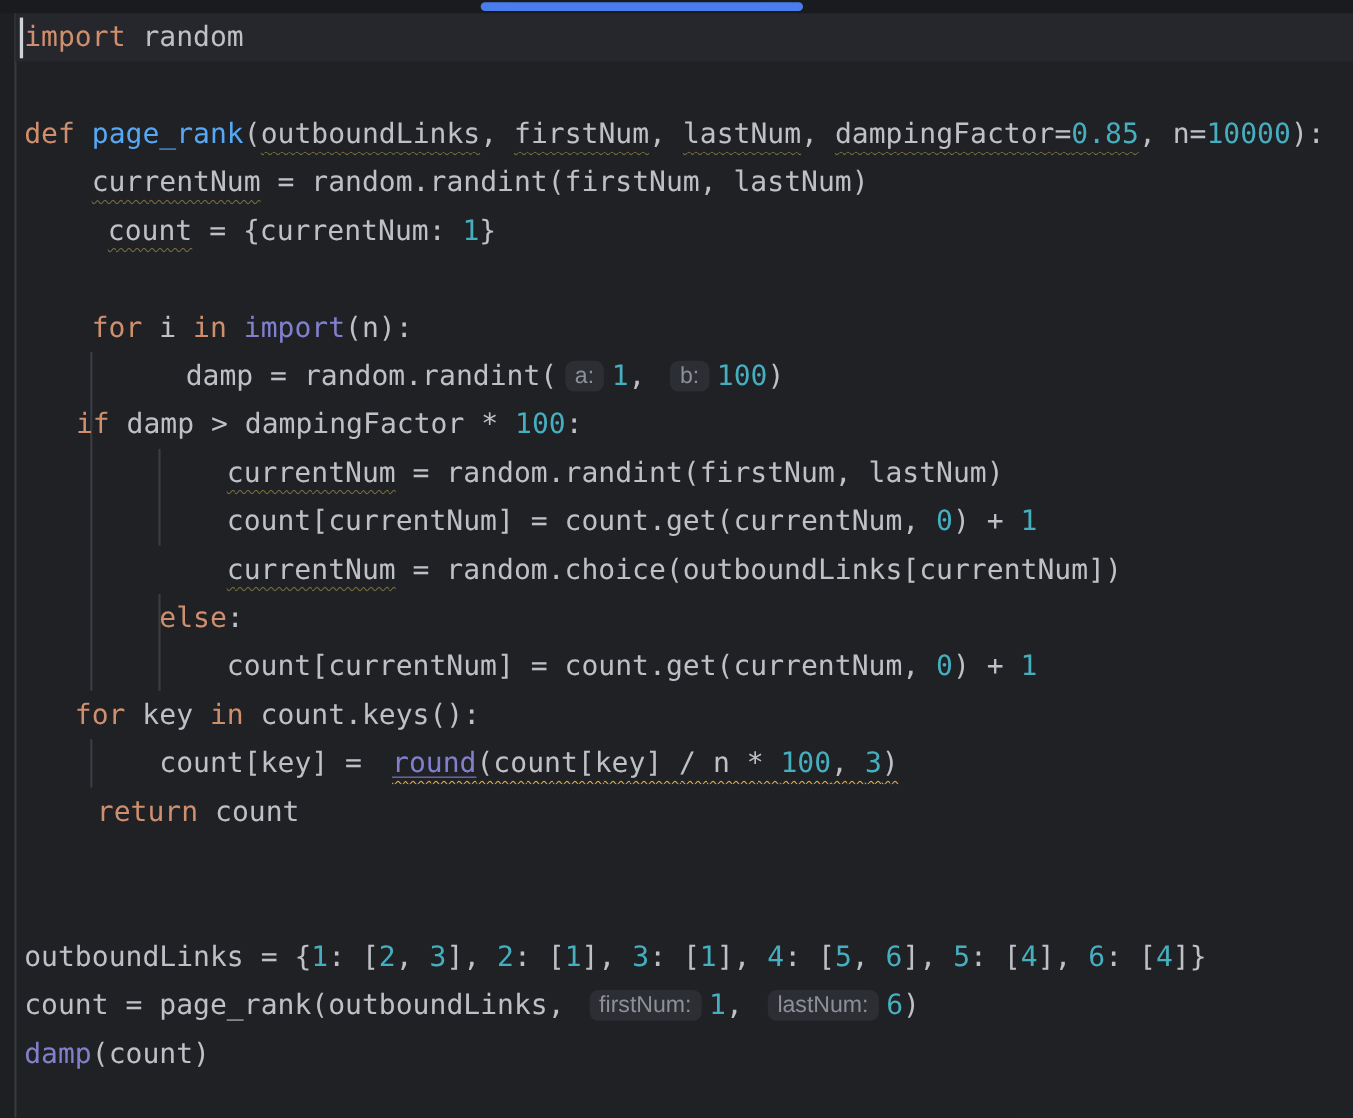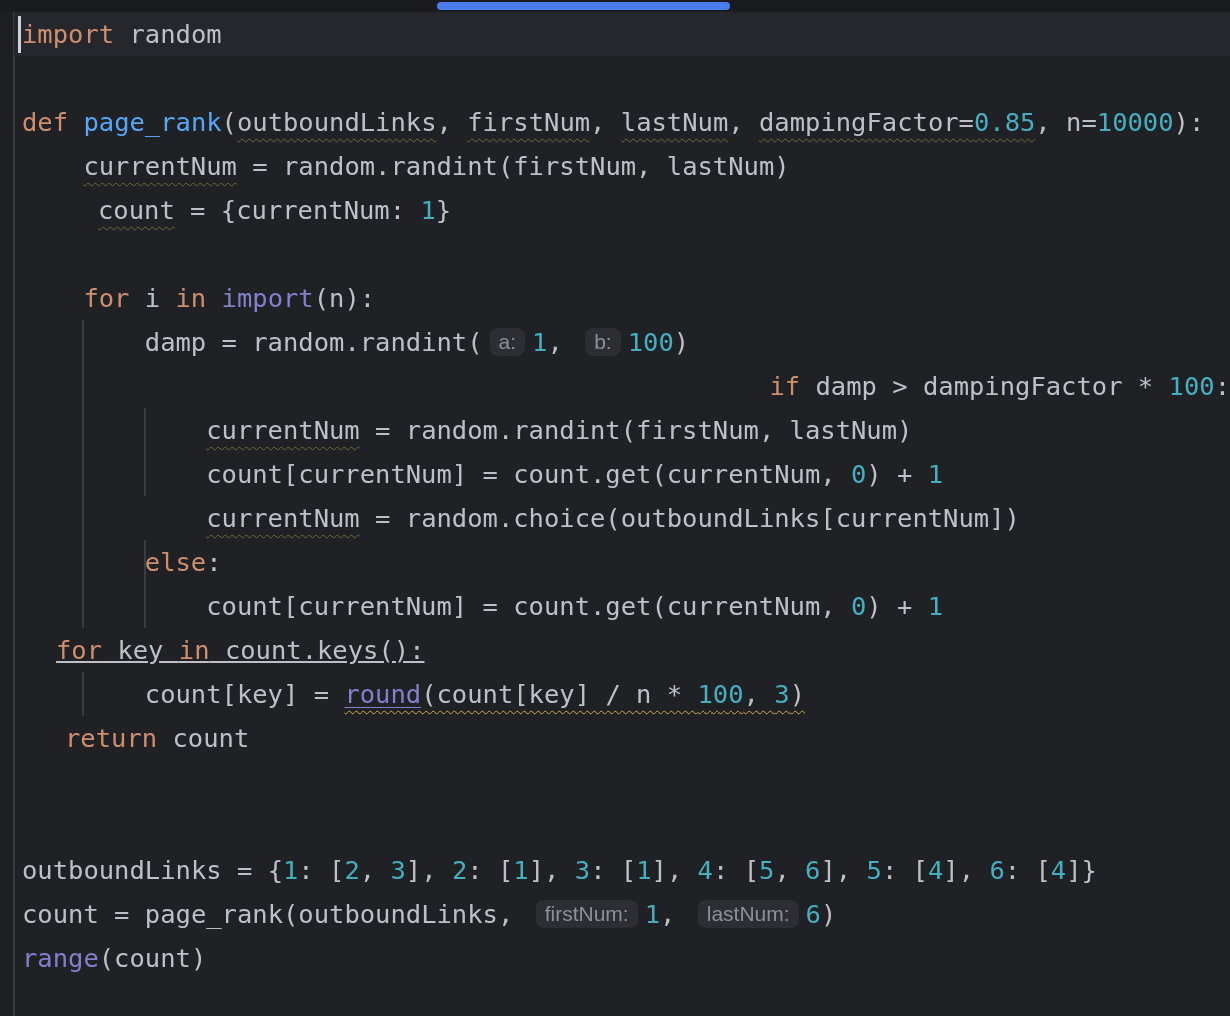--- a/index.html
+++ b/index.html
@@ -30,21 +30,21 @@
   .tk-pl{color:var(--plain);}
   .tk-kw{color:var(--keyword);}
   .tk-fn{color:var(--function_decl);}
   .tk-bi{color:var(--builtin);}
   .tk-num{color:var(--number);}
   .u-weak{text-decoration:underline wavy var(--squiggle_weak);
           text-decoration-thickness:1.4px;text-underline-offset:7px;text-decoration-skip-ink:none;}
   .u-strong{text-decoration:underline wavy var(--squiggle_strong);
           text-decoration-thickness:1.4px;text-underline-offset:7px;text-decoration-skip-ink:none;}
   .lnk{text-decoration:underline;text-decoration-thickness:1.2px;text-underline-offset:4px;
-       text-decoration-color:var(--builtin);}
+       text-decoration-color:var(--builtin);margin-left:12px;}
 
   .tk-pill{display:inline-block;background:var(--inlay_bg);color:var(--inlay_text);
        font-family:"Liberation Sans",sans-serif;font-size:21px;line-height:27px;
        padding:0 9px 1px;border-radius:8px;margin:0 7px;vertical-align:2px;}
 
   .caret{position:absolute;left:4px;top:4px;width:2.5px;height:37px;background:var(--caret);}
   .indent-guide{position:absolute;width:1.5px;background:var(--guide);}
   .g1a{left:82px;top:308px;height:308px;}
   .g1b{left:82px;top:660px;height:44px;}
   .g2a{left:144px;top:396px;height:88px;}
@@ -69,30 +69,30 @@
 
     <div class="code" id="code-area">
       <div class="caret"></div>
     <div class="code-line current" style="padding-left: 8px;"><span class="tk-kw">import</span><span class="tk-pl"> random</span></div>
         <div class="code-line" style="padding-left: 8px;"></div>
         <div class="code-line" style="padding-left: 8px;"><span class="tk-kw">def</span><span class="tk-pl"> </span><span class="tk-fn">page_rank</span><span class="tk-pl">(</span><span class="tk-pl u-weak">outboundLinks</span><span class="tk-pl">, </span><span class="tk-pl u-weak">firstNum</span><span class="tk-pl">, </span><span class="tk-pl u-weak">lastNum</span><span class="tk-pl">, </span><span class="tk-pl u-weak">dampingFactor=</span><span class="tk-num u-weak">0.85</span><span class="tk-pl">, n=</span><span class="tk-num">10000</span><span class="tk-pl">):</span></div>
         <div class="code-line" style="padding-left: 69.4px;"><span class="tk-pl u-weak">currentNum</span><span class="tk-pl"> = random.randint(firstNum, lastNum)</span></div>
         <div class="code-line" style="padding-left: 84px;"><span class="tk-pl u-weak">count</span><span class="tk-pl"> = {currentNum: </span><span class="tk-num">1</span><span class="tk-pl">}</span></div>
         <div class="code-line" style="padding-left: 8px;"></div>
         <div class="code-line" style="padding-left: 69.4px;"><span class="tk-kw">for</span><span class="tk-pl"> i </span><span class="tk-kw">in</span><span class="tk-pl"> </span><span class="tk-bi">import</span><span class="tk-pl">(n):</span></div>
-        <div class="code-line" style="padding-left: 130.8px;"><span class="tk-pl">damp = random.randint(</span><span class="tk-pill">a:</span><span class="tk-num">1</span><span class="tk-pl">, </span><span class="tk-pill">b:</span><span class="tk-num">100</span><span class="tk-pl">)</span></div>
-        <div class="code-line" style="padding-left: 55px; text-align: right;"><span class="tk-kw">if</span><span class="tk-pl"> damp &gt; dampingFactor * </span><span class="tk-num">100</span><span class="tk-pl">:</span></div>
+        <div class="code-line" style="padding-left: 130.8px; margin-left: 24px;"><span class="tk-pl">damp = random.randint(</span><span class="tk-pill">a:</span><span class="tk-num">1</span><span class="tk-pl">, </span><span class="tk-pill">b:</span><span class="tk-num">100</span><span class="tk-pl">)</span></div>
+        <div class="code-line" style="padding-left: 55px;"><span class="tk-kw">if</span><span class="tk-pl"> damp &gt; dampingFactor * </span><span class="tk-num">100</span><span class="tk-pl">:</span></div>
         <div class="code-line" style="padding-left: 192.2px;"><span class="tk-pl u-weak">currentNum</span><span class="tk-pl"> = random.randint(firstNum, lastNum)</span></div>
         <div class="code-line" style="padding-left: 192.2px;"><span class="tk-pl">count[currentNum] = count.get(currentNum, </span><span class="tk-num">0</span><span class="tk-pl">) + </span><span class="tk-num">1</span></div>
         <div class="code-line" style="padding-left: 192.2px;"><span class="tk-pl u-weak">currentNum</span><span class="tk-pl"> = random.choice(outboundLinks[currentNum])</span></div>
         <div class="code-line" style="padding-left: 130.8px;"><span class="tk-kw">else</span><span class="tk-pl">:</span></div>
         <div class="code-line" style="padding-left: 192.2px;"><span class="tk-pl">count[currentNum] = count.get(currentNum, </span><span class="tk-num">0</span><span class="tk-pl">) + </span><span class="tk-num">1</span></div>
-        <div class="code-line" style="padding-left: 42px; text-decoration: underline;"><span class="tk-kw">for</span><span class="tk-pl"> key </span><span class="tk-kw">in</span><span class="tk-pl"> count.keys():</span></div>
+        <div class="code-line" style="padding-left: 54px;"><span class="tk-kw">for</span><span class="tk-pl"> key </span><span class="tk-kw">in</span><span class="tk-pl"> count.keys():</span></div>
         <div class="code-line" style="padding-left: 130.8px;"><span class="tk-pl">count[key] = </span><span class="tk-bi u-strong"><span class="lnk">round</span></span><span class="tk-pl u-strong">(count[key] / n * </span><span class="tk-num u-strong">100</span><span class="tk-pl u-strong">, </span><span class="tk-num u-strong">3</span><span class="tk-pl u-strong">)</span></div>
-        <div class="code-line" style="padding-left: 51px;"><span class="tk-kw">return</span><span class="tk-pl"> count</span></div>
+        <div class="code-line" style="padding-left: 74px;"><span class="tk-kw">return</span><span class="tk-pl"> count</span></div>
         <div class="code-line" style="padding-left: 8px;"></div>
         <div class="code-line" style="padding-left: 8px;"></div>
         <div class="code-line" style="padding-left: 8px;"><span class="tk-pl">outboundLinks = {</span><span class="tk-num">1</span><span class="tk-pl">: [</span><span class="tk-num">2</span><span class="tk-pl">, </span><span class="tk-num">3</span><span class="tk-pl">], </span><span class="tk-num">2</span><span class="tk-pl">: [</span><span class="tk-num">1</span><span class="tk-pl">], </span><span class="tk-num">3</span><span class="tk-pl">: [</span><span class="tk-num">1</span><span class="tk-pl">], </span><span class="tk-num">4</span><span class="tk-pl">: [</span><span class="tk-num">5</span><span class="tk-pl">, </span><span class="tk-num">6</span><span class="tk-pl">], </span><span class="tk-num">5</span><span class="tk-pl">: [</span><span class="tk-num">4</span><span class="tk-pl">], </span><span class="tk-num">6</span><span class="tk-pl">: [</span><span class="tk-num">4</span><span class="tk-pl">]}</span></div>
         <div class="code-line" style="padding-left: 8px;"><span class="tk-pl">count = page_rank(outboundLinks, </span><span class="tk-pill">firstNum:</span><span class="tk-num">1</span><span class="tk-pl">, </span><span class="tk-pill">lastNum:</span><span class="tk-num">6</span><span class="tk-pl">)</span></div>
-        <div class="code-line" style="padding-left: 8px;"><span class="tk-bi">range</span><span class="tk-pl">(count)</span></div>
+        <div class="code-line" style="padding-left: 8px;"><span class="tk-bi">damp</span><span class="tk-pl">(count)</span></div>
       </div>
   </div>
 </div>
 
 </body></html>

